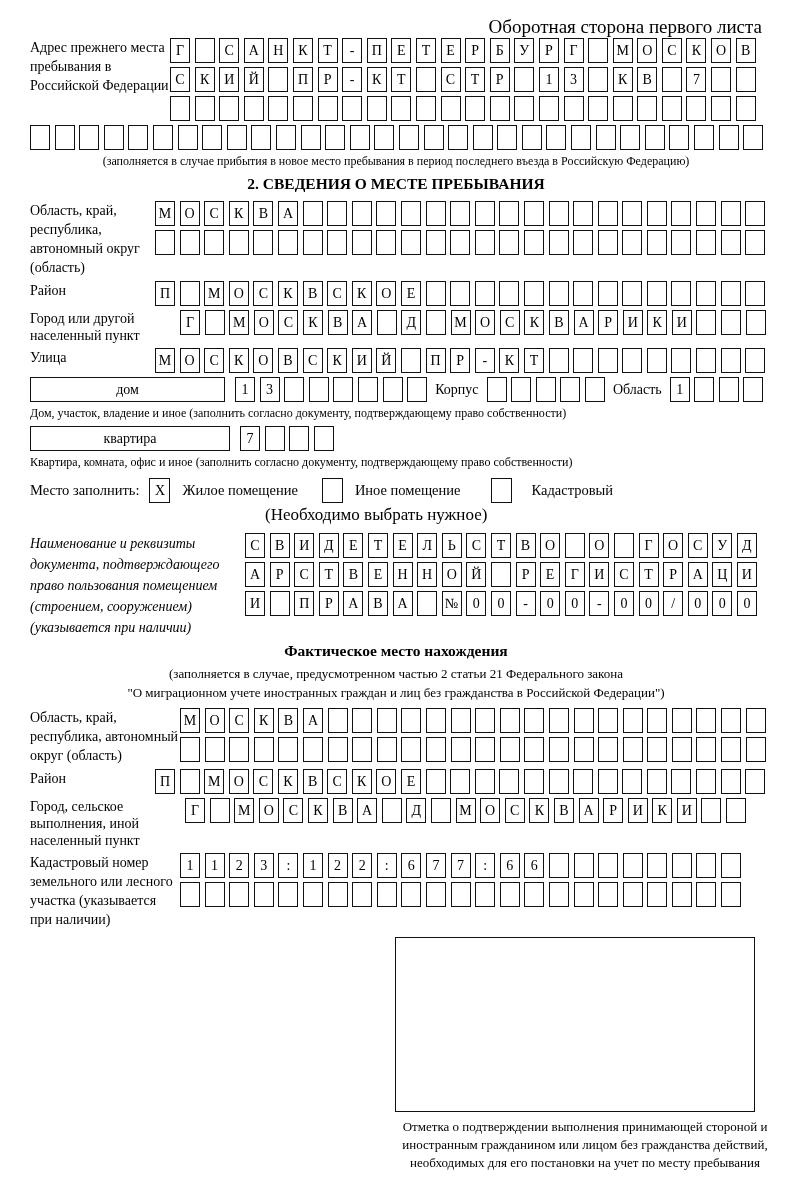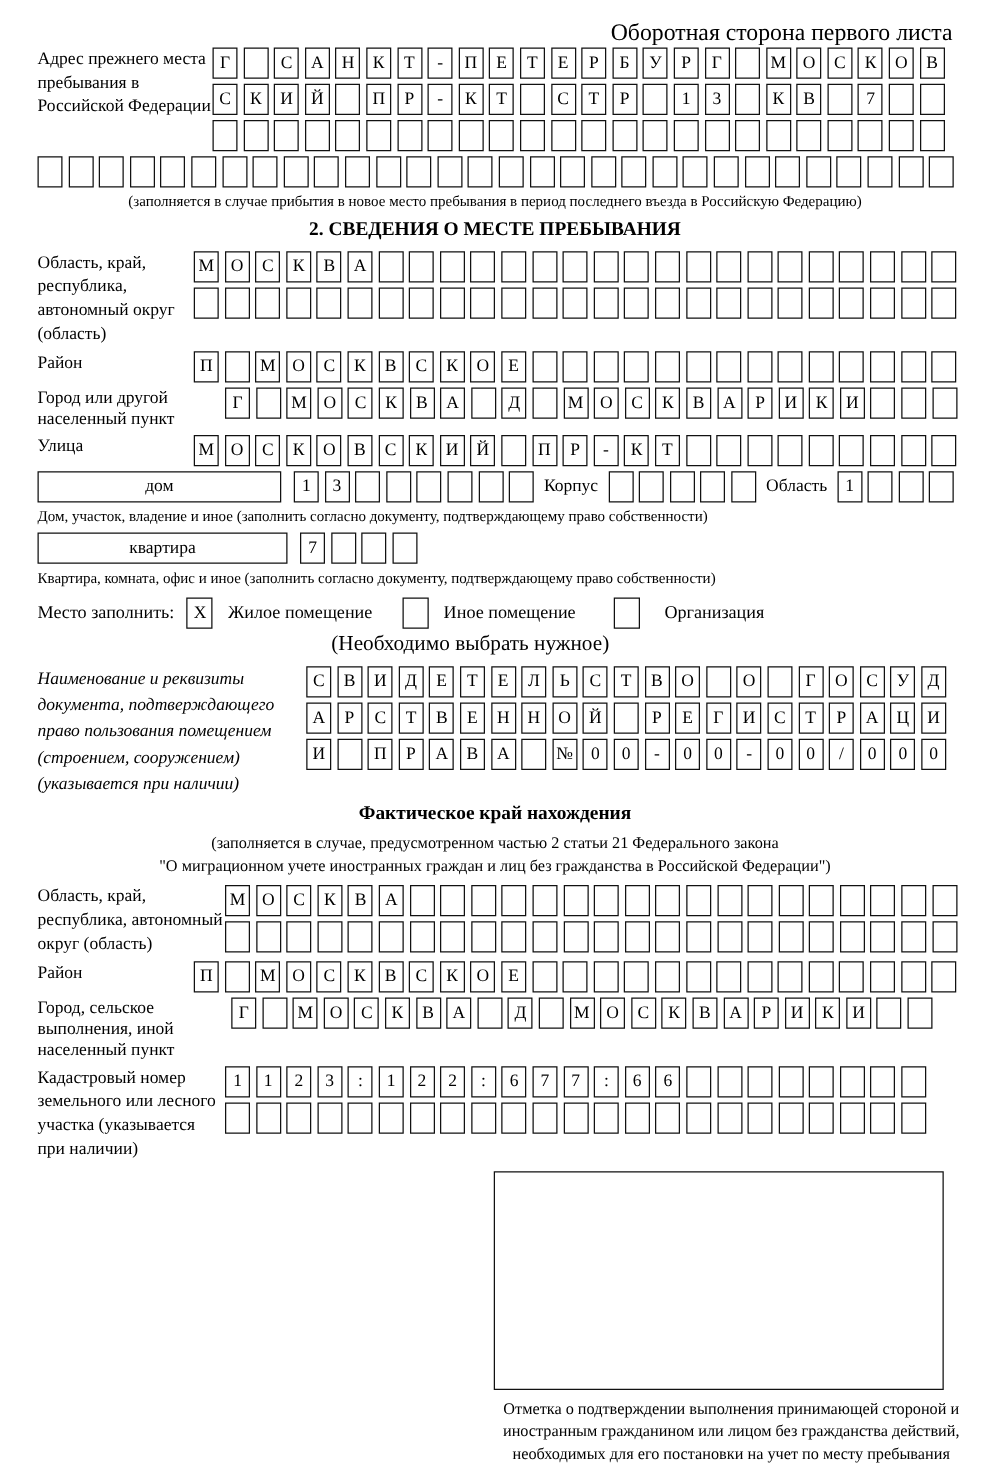--- a/index.html
+++ b/index.html
@@ -350,21 +350,21 @@
   </div>
   <div class="caption">Квартира, комната, офис и иное (заполнить согласно документу, подтверждающему право собственности)</div>
 
   <div class="chk-row">
     <span>Место заполнить:</span>
     <span class="chk-box">X</span>
     <span>Жилое помещение</span>
     <span class="chk-box" style="margin-left:24px;"></span>
     <span>Иное помещение</span>
     <span class="chk-box" style="margin-left:30px;margin-right:20px;"></span>
-    <span>Организация</span>
+    <span>Кадастровый</span>
   </div>
   <div class="chk-note">(Необходимо выбрать нужное)</div>
 
   <div class="frow">
     <div class="flabel w215" style="line-height:21px;font-style:italic;">Наименование и реквизиты документа, подтверждающего право пользования помещением (строением, сооружением) (указывается при наличии)</div>
     <div>
       <div class="cells">
           <span class="cell">С</span>
           <span class="cell">В</span>
           <span class="cell">И</span>
@@ -429,21 +429,21 @@
           <span class="cell">0</span>
           <span class="cell">0</span>
           <span class="cell">/</span>
           <span class="cell">0</span>
           <span class="cell">0</span>
           <span class="cell">0</span>
         </div>
     </div>
   </div>
 
-  <div class="sec-title" style="margin-top:2px;margin-bottom:4px;">Фактическое край нахождения</div>
+  <div class="sec-title" style="margin-top:2px;margin-bottom:4px;">Фактическое место нахождения</div>
   <div class="fact-cap">(заполняется в случае, предусмотренном частью 2 статьи 21 Федерального закона</div>
   <div class="fact-cap" style="margin-bottom:6px;">"О миграционном учете иностранных граждан и лиц без гражданства в Российской Федерации")</div>
 
   <div class="frow">
     <div class="flabel w150">Область, край, республика, автономный округ (область)</div>
     <div>
       <div class="cells">
           <span class="cell">М</span>
           <span class="cell">О</span>
           <span class="cell">С</span>

